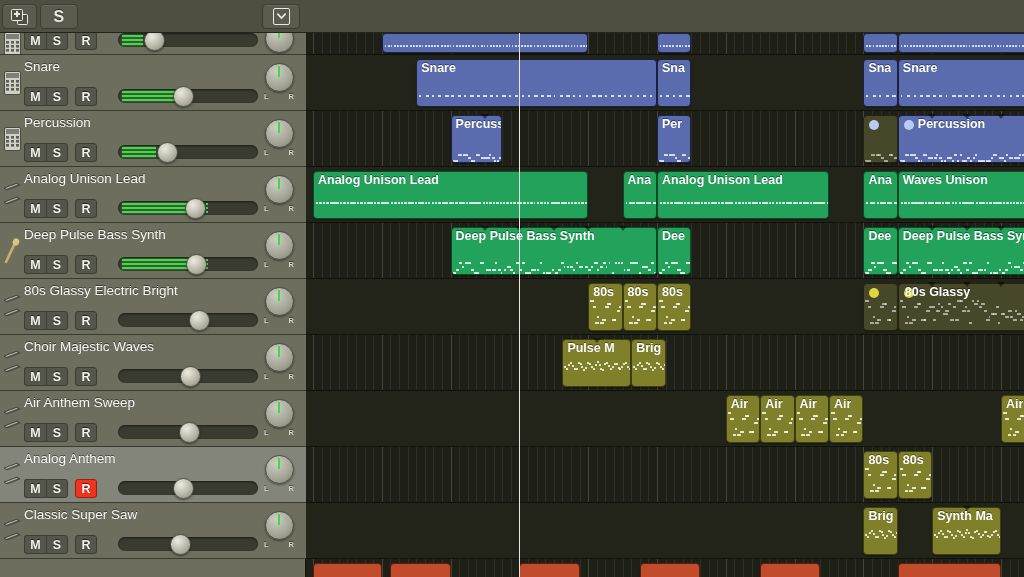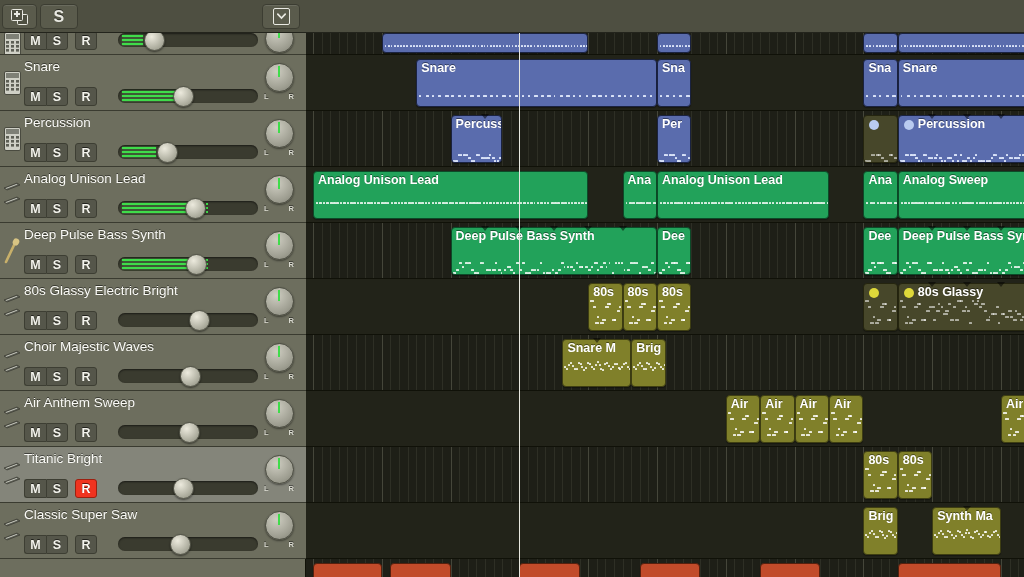--- a/index.html
+++ b/index.html
@@ -584,21 +584,21 @@
             <g fill="#5f6157" stroke="#30312a" stroke-width="0.6">
               <path d="M1 8 L14 3 L17 5 L4 10 Z"></path>
               <path d="M1 22 L14 17 L17 19 L4 24 Z"></path>
             </g>
             <g fill="#d5d6cc">
               <path d="M2.5 8.2 L13.6 4 L14.4 4.5 L3.3 8.8 Z"></path>
               <path d="M2.5 22.2 L13.6 18 L14.4 18.5 L3.3 22.8 Z"></path>
             </g>
           </svg>
         </div>
-        <div class="trk-name">Titanic Bright</div>
+        <div class="trk-name">Analog Anthem</div>
         <div class="btn-row">
           <div class="msr m">M</div>
           <div class="msr s">S</div>
           <div class="msr r on">R</div>
         </div>
         <div class="vol"></div>
         <div class="vol-knob" style="right: 112.26px;"></div>
         <div class="pan">
           <div class="dial"></div>
           <div class="lr">
@@ -1242,21 +1242,21 @@
           <i style="left:8.8px;top:30px;width:2.3px"></i>
           <i style="left:12.2px;top:30px;width:2.8px"></i>
           <i style="left:15.6px;top:30px;width:3.4px"></i>
           <i style="left:19.0px;top:30px;width:2.9px"></i>
           <i style="left:22.4px;top:30px;width:2.9px"></i>
           <i style="left:25.8px;top:30px;width:2.1px"></i>
           <i style="left:29.2px;top:30px;width:3.2px"></i>
         </div>
       </div>
       <div class="region green" style="left: 591.8px; width: 137.6px; top: 138px; height: 48px;">
-        <div class="rname" style="left: 4px;">Analog Sweep</div>
+        <div class="rname" style="left: 4px;">Waves Unison</div>
         <div class="notes">
           <i style="left:2.0px;top:30px;width:1.8px"></i>
           <i style="left:5.4px;top:30px;width:2.8px"></i>
           <i style="left:8.8px;top:30px;width:2.3px"></i>
           <i style="left:12.2px;top:30px;width:2.8px"></i>
           <i style="left:15.6px;top:30px;width:3.4px"></i>
           <i style="left:19.0px;top:30px;width:2.9px"></i>
           <i style="left:22.4px;top:30px;width:2.9px"></i>
           <i style="left:25.8px;top:30px;width:2.1px"></i>
           <i style="left:29.2px;top:30px;width:3.2px"></i>
@@ -1517,21 +1517,21 @@
           <i style="left:17.8px;top:19.2px;width:3.4px"></i>
           <i style="left:20.2px;top:19.2px;width:2.1px"></i>
           <i style="left:22.6px;top:35.2px;width:4.4px"></i>
           <i style="left:25.0px;top:35.2px;width:1.8px"></i>
           <i style="left:27.4px;top:25.6px;width:3.9px"></i>
           <i style="left:29.8px;top:22.4px;width:2.3px"></i>
         </div>
       </div>
       <div class="region oliveMuted selected" style="left: 591.8px; width: 137.6px; top: 250px; height: 48px;">
         <div class="dot yellow"></div>
-        <div class="rname" style="left: 19px;">80s Glassy</div>
+        <div class="rname" style="left: 6px;">80s Glassy</div>
         <div class="notes">
           <i style="left:1.0px;top:16.0px;width:3.6px"></i>
           <i style="left:3.4px;top:22.4px;width:3.6px"></i>
           <i style="left:5.8px;top:38.4px;width:3.7px"></i>
           <i style="left:8.2px;top:32.0px;width:2.0px"></i>
           <i style="left:10.6px;top:38.4px;width:3.8px"></i>
           <i style="left:13.0px;top:35.2px;width:3.9px"></i>
           <i style="left:15.4px;top:22.4px;width:4.1px"></i>
           <i style="left:17.8px;top:19.2px;width:3.4px"></i>
           <i style="left:20.2px;top:19.2px;width:2.1px"></i>
@@ -1577,21 +1577,21 @@
           <i style="left:116.2px;top:25.6px;width:2.0px"></i>
           <i style="left:118.6px;top:28.8px;width:3.7px"></i>
           <i style="left:121.0px;top:35.2px;width:3.3px"></i>
           <i style="left:123.4px;top:32.0px;width:1.7px"></i>
         </div>
       </div>
       <div class="seam" style="left: 622.2px; top: 249px;"></div>
       <div class="seam" style="left: 656.6px; top: 249px;"></div>
       <div class="seam" style="left: 691px; top: 249px;"></div>
       <div class="region olive" style="left: 256.4px; width: 68.8px; top: 306px; height: 48px;">
-        <div class="rname" style="left: 4px;">Snare M</div>
+        <div class="rname" style="left: 4px;">Pulse M</div>
         <div class="notes">
           <i style="left:1.0px;top:25.8px;width:2px"></i>
           <i style="left:2.9px;top:28.2px;width:2px"></i>
           <i style="left:4.8px;top:23.8px;width:2px"></i>
           <i style="left:6.7px;top:22.1px;width:2px"></i>
           <i style="left:8.6px;top:25.4px;width:2px"></i>
           <i style="left:10.5px;top:28.2px;width:2px"></i>
           <i style="left:12.4px;top:27.6px;width:2px"></i>
           <i style="left:14.3px;top:22.4px;width:2px"></i>
           <i style="left:16.2px;top:22.9px;width:2px"></i>

